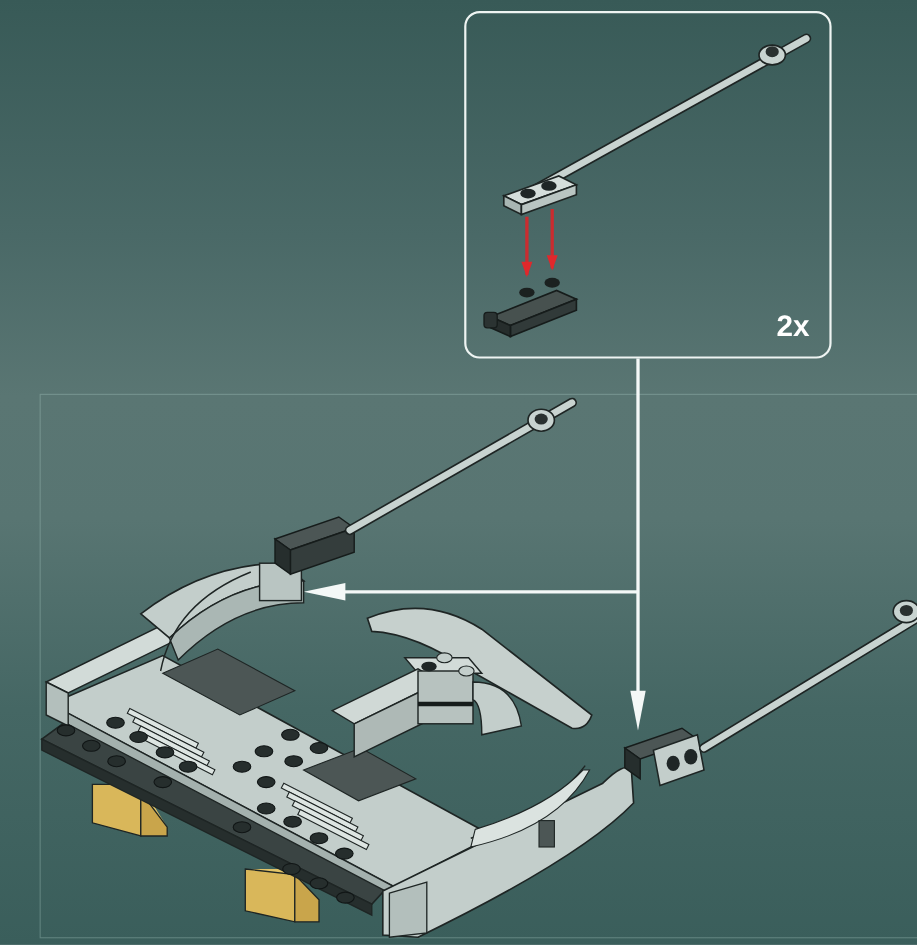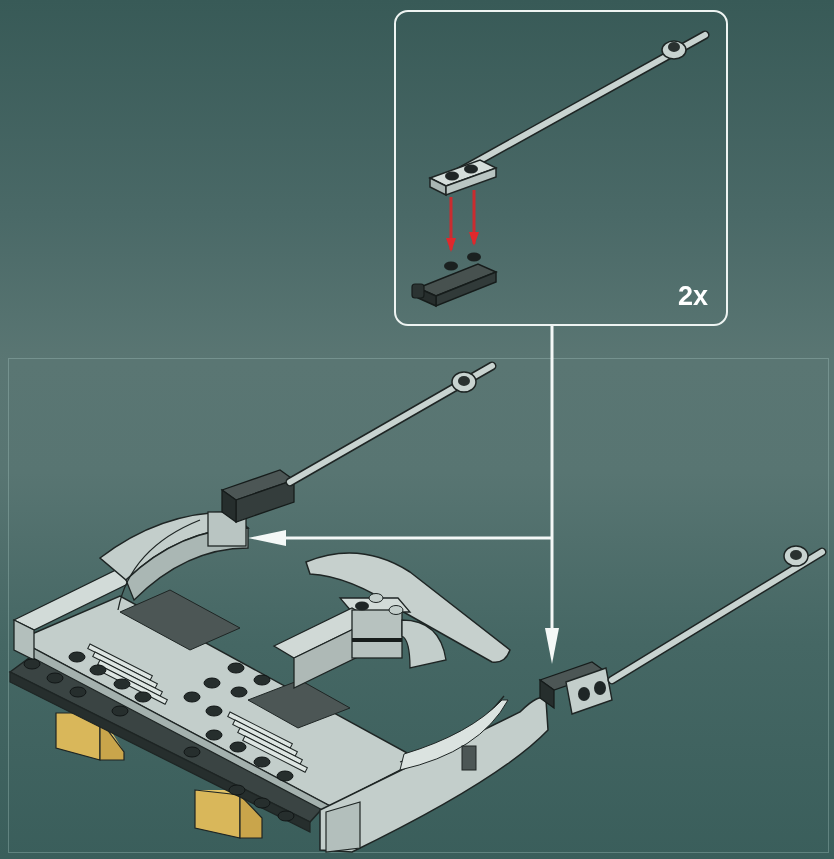--- a/index.html
+++ b/index.html
@@ -1,21 +1,21 @@
 <!DOCTYPE html>
 <html><head>
 <meta charset="utf-8">
 <style>
   html, body { margin: 0; padding: 0; }
   body {
     width: 834px; height: 859px; overflow: hidden; position: relative;
     background: linear-gradient(180deg, #385a57 0%, #4a6967 25%, #5a7673 42%, #587572 55%, #456764 75%, #3a5e5b 100%);
     font-family: "Liberation Sans", sans-serif;
   }
-  .stage { position: absolute; inset: 0; }
+  .stage { position: absolute; inset: 0; margin-left: 28px; }
   .frame {
     position: absolute; left: 8px; top: 358px; width: 821px; height: 495px;
     border: 1px solid rgba(170, 200, 196, 0.35); box-sizing: border-box;
   }
   .inset {
     position: absolute; left: 394px; top: 10px; width: 334px; height: 316px;
     border: 2px solid #eef4f2; border-radius: 14px; box-sizing: border-box;
   }
   .multiplier {
     position: absolute; right: 18px; bottom: 12px;

